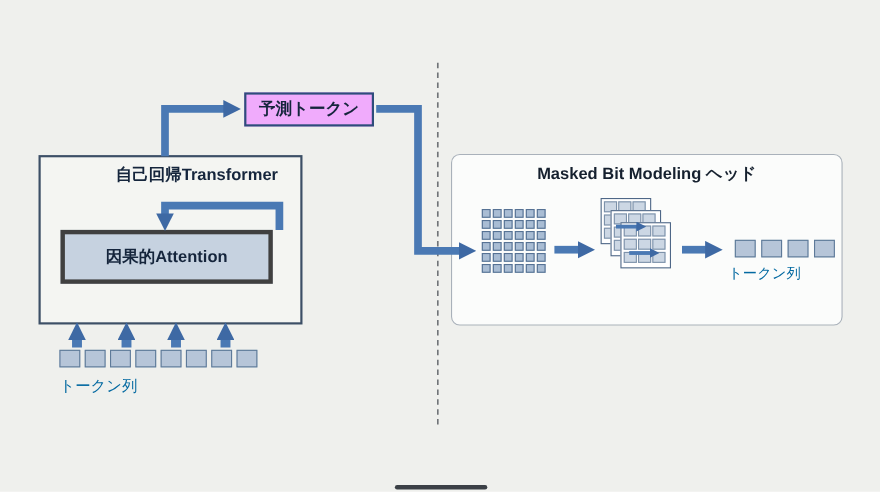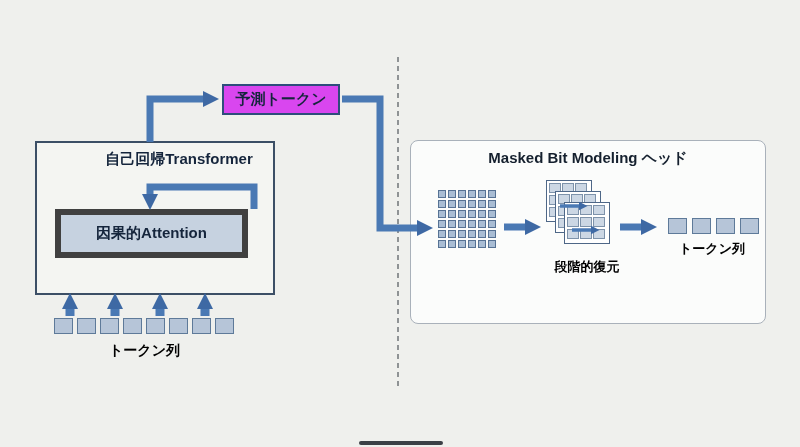--- a/index.html
+++ b/index.html
@@ -9,44 +9,44 @@
     font-family:"Liberation Sans","DejaVu Sans",sans-serif;
     color:#15253c;
   }
   .abs{position:absolute;}
   .box{
     position:absolute;display:flex;align-items:center;justify-content:center;
     font-weight:bold;box-sizing:border-box;
   }
   #predicted-box{
     left:222px;top:84px;width:118px;height:31px;
-    background:#d946ef;border:2px solid #2e4d7b;font-size:15px;
+    background:#f0abfc;border:2px solid #2e4d7b;font-size:15px;
   }
   #transformer-box{
     left:35px;top:141px;width:240px;height:154px;
     background:#f4f5f2;border:2px solid #3c4f66;box-sizing:border-box;
   }
   #transformer-title{
     position:absolute;left:0;top:7px;width:100%;text-align:center;
     font-weight:bold;font-size:15px;padding-left:24px;
   }
   #attention-box{
     left:55px;top:209px;width:193px;height:49px;
-    background:#c6d2e0;border:6px solid #404040;font-size:15px;
+    background:#c6d2e0;border:4px solid #404040;font-size:15px;
   }
   .token-row{position:absolute;display:flex;gap:4px;}
   .tok{width:19px;height:16px;background:#b6c5d8;border:1.5px solid #5e7a99;box-sizing:border-box;}
   #input-token-row{left:54px;top:318px;}
   #output-token-row{left:668px;top:218px;gap:5px;}
   .diagram-label{
-    position:absolute;text-align:center;font-weight:bold;font-size:14px;color:#000000;
+    position:absolute;font-weight:normal;font-size:14px;color:#0369a1;
   }
   #input-token-label{left:54px;top:342px;width:181px;}
   #mbm-panel{
-    left:410px;top:140px;width:356px;height:184px;
+    left:410px;top:140px;width:356px;height:156px;
     background:#fbfcfb;border:1.5px solid #a9b1ba;border-radius:8px;box-sizing:border-box;
   }
   #panel-title{
     position:absolute;left:0;top:8px;width:100%;text-align:center;
     font-weight:bold;font-size:15px;color:#15202e;
   }
   #bit-grid{
     left:438px;top:190px;display:grid;
     grid-template-columns:repeat(6,8px);grid-auto-rows:8px;gap:2px;
   }
@@ -169,21 +169,20 @@
         <div class="rcell"></div>
         <div class="rcell"></div>
         <div class="rcell"></div>
         <div class="rcell"></div>
         <div class="rcell"></div>
         <div class="rcell"></div>
         <div class="rcell"></div>
         <div class="rcell"></div>
       </div>
   </div>
-  <div class="diagram-label" id="restore-label">段階的復元</div>
 
   <div class="token-row" id="output-token-row">
       <div class="tok"></div>
       <div class="tok"></div>
       <div class="tok"></div>
       <div class="tok"></div>
     </div>
   <div class="diagram-label" id="output-token-label">トークン列</div>
 
   <div class="abs" id="bottom-bar"></div>

